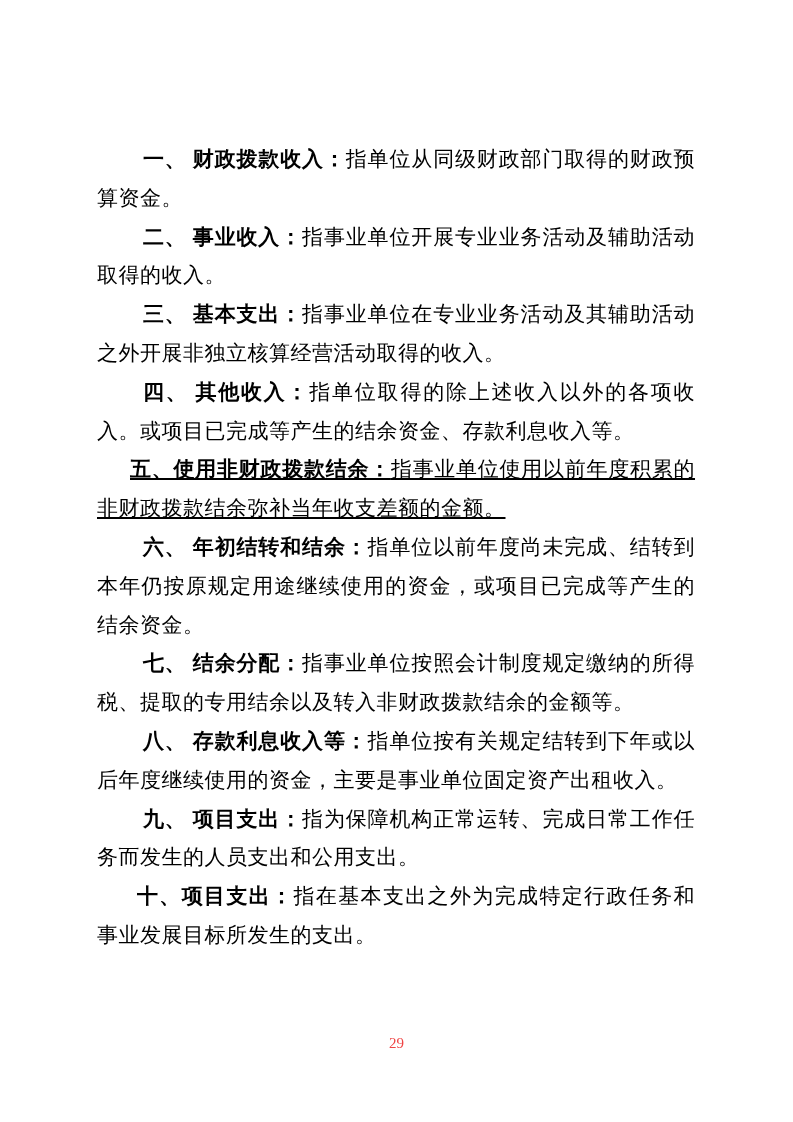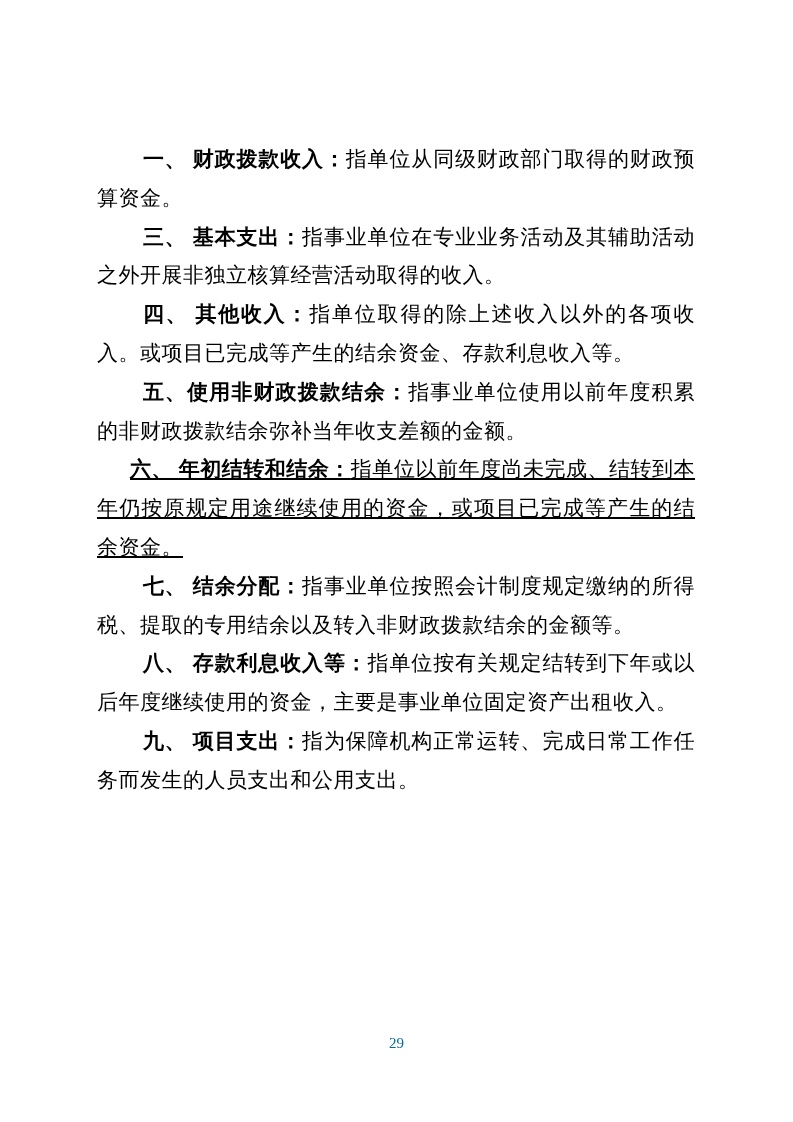--- a/index.html
+++ b/index.html
@@ -44,31 +44,33 @@
     font-weight: 700;
   }
   .page-footer {
     position: absolute;
     top: 1033px;
     left: 0;
     width: 100%;
     text-align: center;
     font-size: 15px;
     line-height: 20px;
-    color: #0369a1;
+    color: #ef4444;
   }
 </style>
 </head>
 <body>
 
 <div class="page">
   <div class="content">
     <p><b>一、 财政拨款收入：</b><span>指单位从同级财政部门取得的财政预算资金。</span></p>
+    <p><b>二、 事业收入：</b><span>指事业单位开展专业业务活动及辅助活动取得的收入。</span></p>
     <p><b>三、 基本支出：</b><span>指事业单位在专业业务活动及其辅助活动之外开展非独立核算经营活动取得的收入。</span></p>
     <p><b>四、 其他收入：</b><span>指单位取得的除上述收入以外的各项收入。或项目已完成等产生的结余资金、存款利息收入等。</span></p>
     <p><b>五、使用非财政拨款结余：</b><span>指事业单位使用以前年度积累的非财政拨款结余弥补当年收支差额的金额。</span></p>
     <p><b>六、 年初结转和结余：</b><span>指单位以前年度尚未完成、结转到本年仍按原规定用途继续使用的资金，或项目已完成等产生的结余资金。</span></p>
     <p><b>七、 结余分配：</b><span>指事业单位按照会计制度规定缴纳的所得税、提取的专用结余以及转入非财政拨款结余的金额等。</span></p>
     <p><b>八、 存款利息收入等：</b><span>指单位按有关规定结转到下年或以后年度继续使用的资金，主要是事业单位固定资产出租收入。</span></p>
     <p><b>九、 项目支出：</b><span>指为保障机构正常运转、完成日常工作任务而发生的人员支出和公用支出。</span></p>
+    <p><b>十、项目支出：</b><span>指在基本支出之外为完成特定行政任务和事业发展目标所发生的支出。</span></p>
   </div>
   <div class="page-footer">29</div>
 </div>
 
 </body></html>

